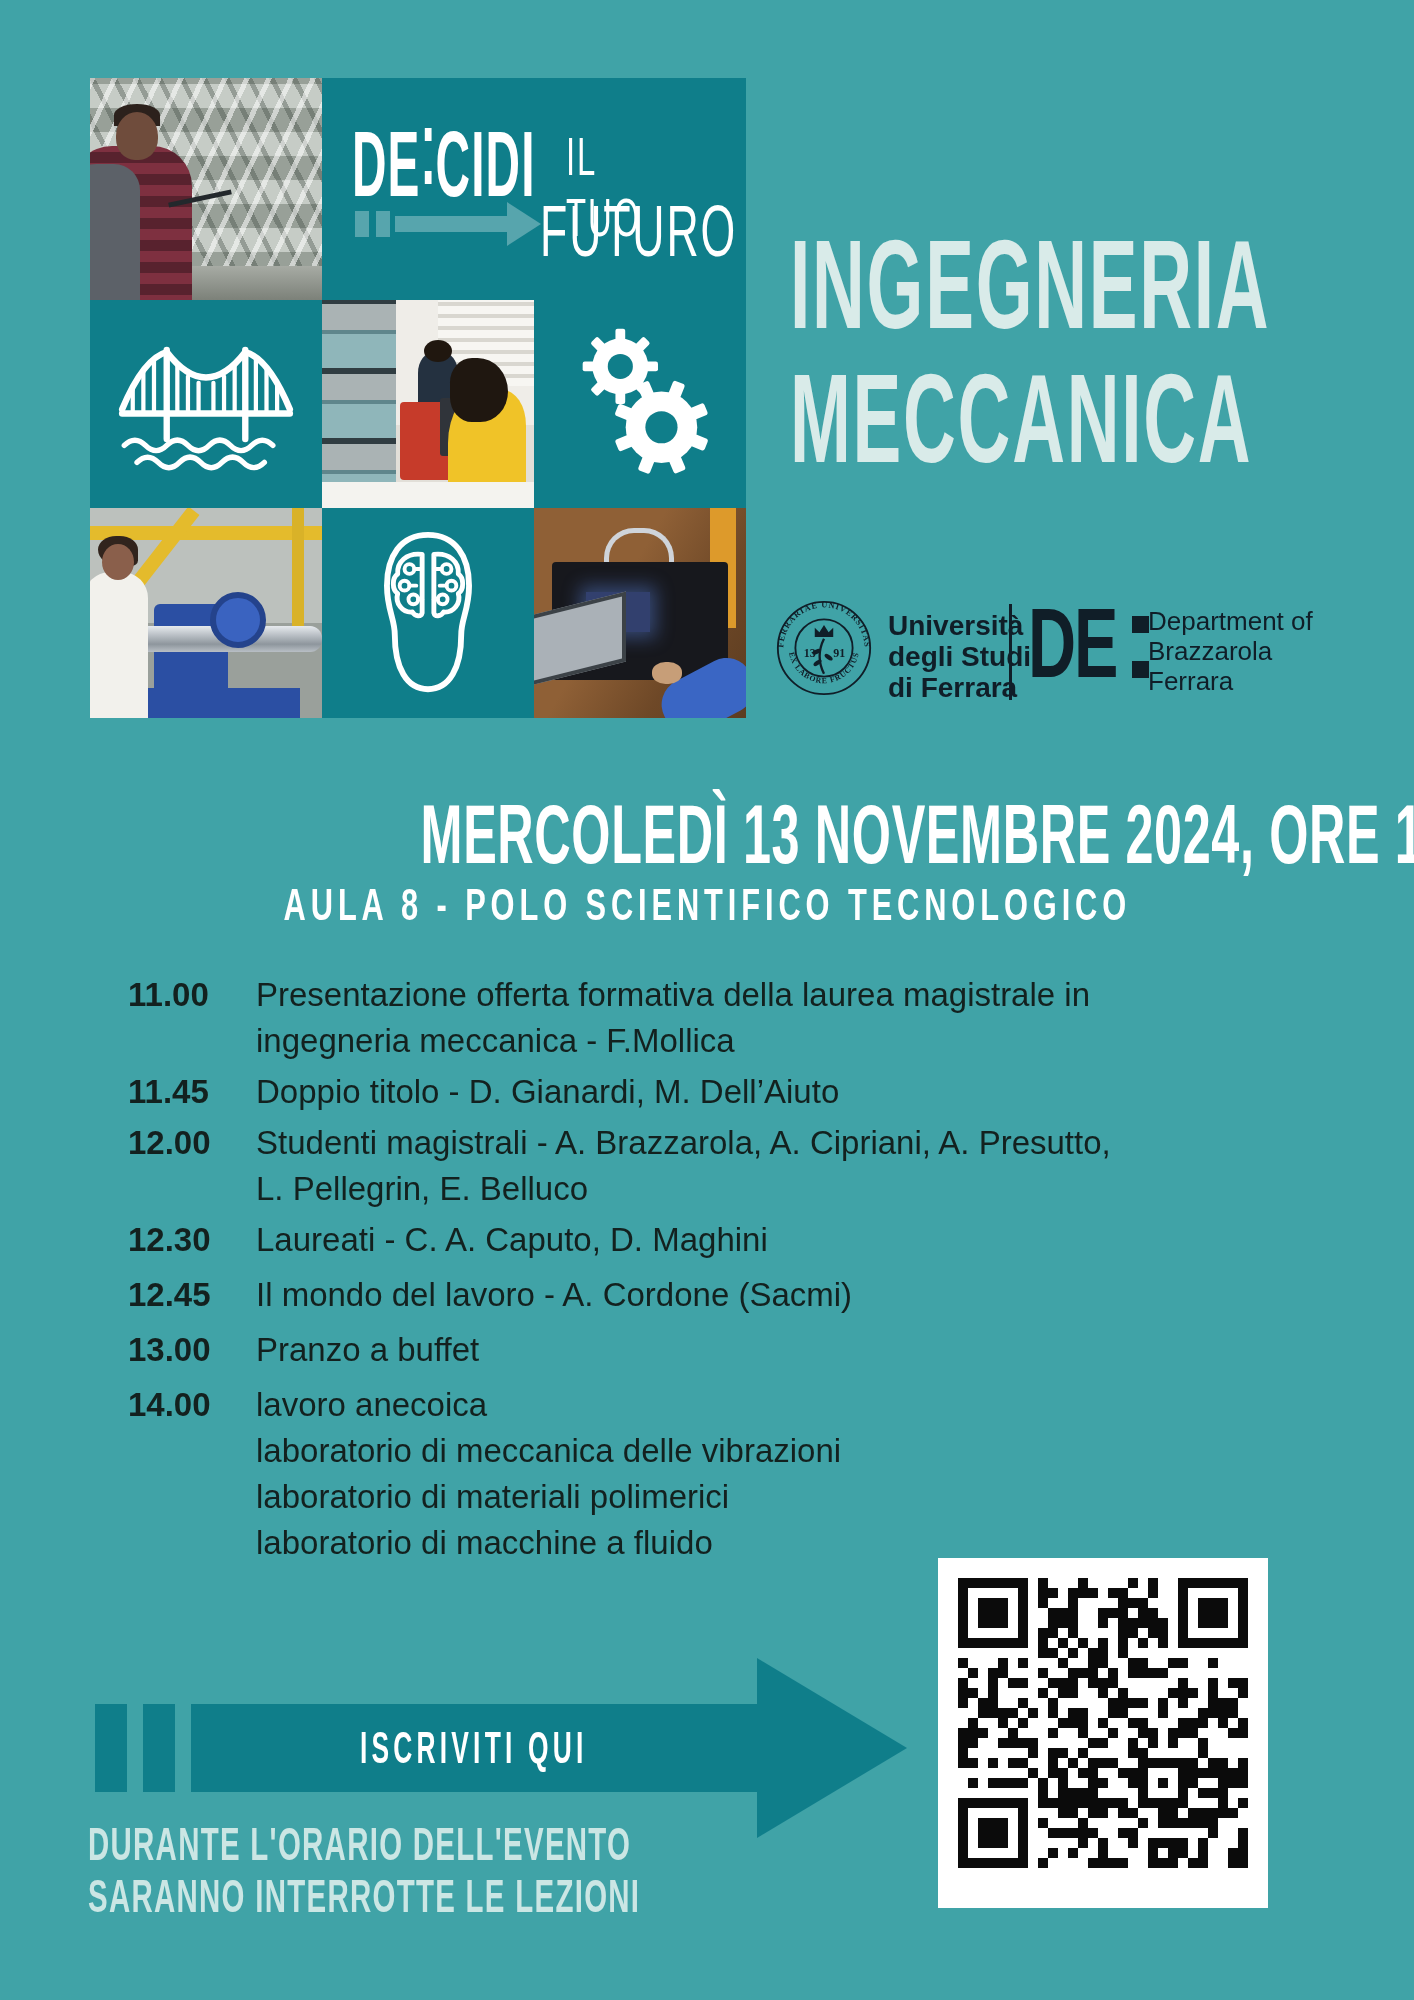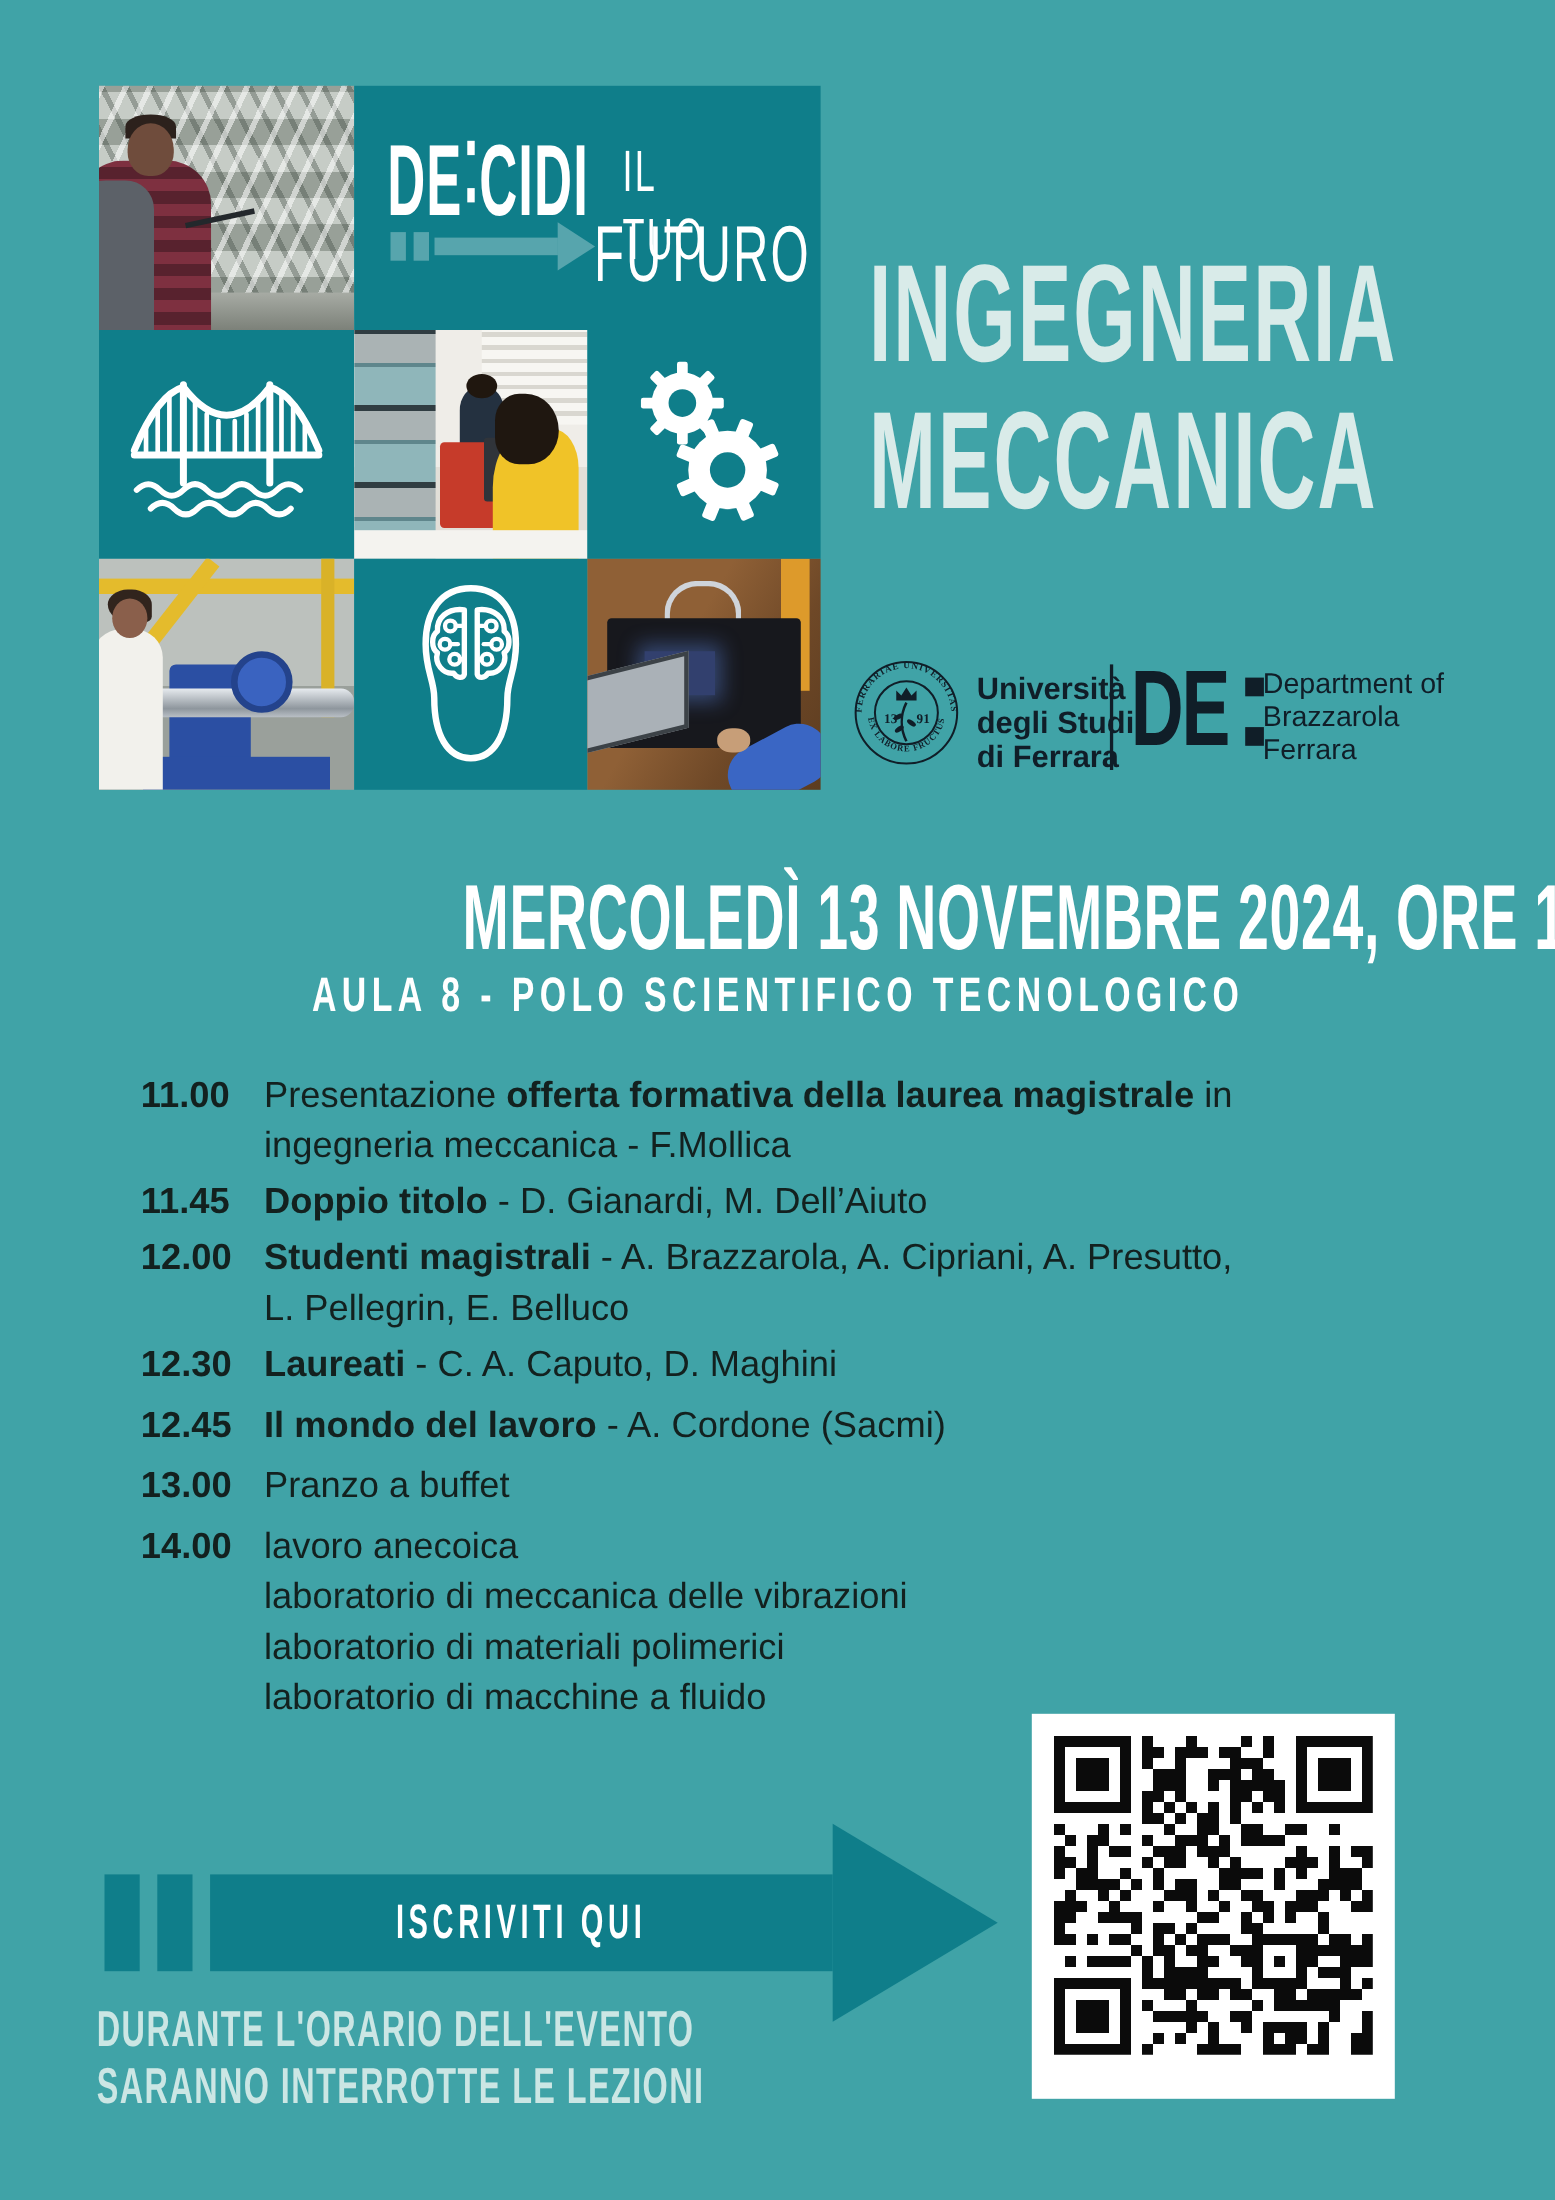--- a/index.html
+++ b/index.html
@@ -102,26 +102,26 @@
   
   .date-wrap{position:absolute;left:0;top:786px;width:1414px;text-align:center;color:#fff;}
   .date-wrap span{display:inline-block;font-size:84px;font-weight:700;letter-spacing:1px;white-space:nowrap;
                   transform:scaleX(.60);transform-origin:center top;}
   .venue-wrap{position:absolute;left:0;top:880px;width:1414px;text-align:center;color:#fff;}
   .venue-wrap span{display:inline-block;font-size:44px;font-weight:700;letter-spacing:7px;white-space:nowrap;
                    transform:scaleX(.70);transform-origin:center top;}
 
   
   .schedule{position:absolute;left:128px;top:972px;width:1220px;color:#13211F;font-size:33px;line-height:46px;}
-  .sched-item{display:flex;margin-bottom:5px;}
+  .sched-item{display:flex;margin-bottom:5px;gap:16px;}
   .sched-item.gap{margin-top:9px;}
   .sched-time{width:112px;flex:none;font-weight:700;}
   .sched-lines{flex:1;}
   .sched-line{white-space:nowrap;}
-  .sched-line .b{font-weight:700;}
+  .sched-line .b{font-weight:400;}
 
   
   .cta-bar{position:absolute;top:1704px;width:32px;height:88px;background:#0F7E8A;}
   .cta-rect{position:absolute;left:191px;top:1704px;width:566px;height:88px;background:#0F7E8A;
             display:flex;align-items:center;justify-content:center;}
   .cta-rect span{display:inline-block;color:#fff;font-size:44px;font-weight:700;letter-spacing:7px;white-space:nowrap;
                  transform:scaleX(.60);transform-origin:center center;}
   .cta-head{position:absolute;left:757px;top:1658px;width:0;height:0;
             border-top:90px solid transparent;border-bottom:90px solid transparent;border-left:150px solid #0F7E8A;}
 

